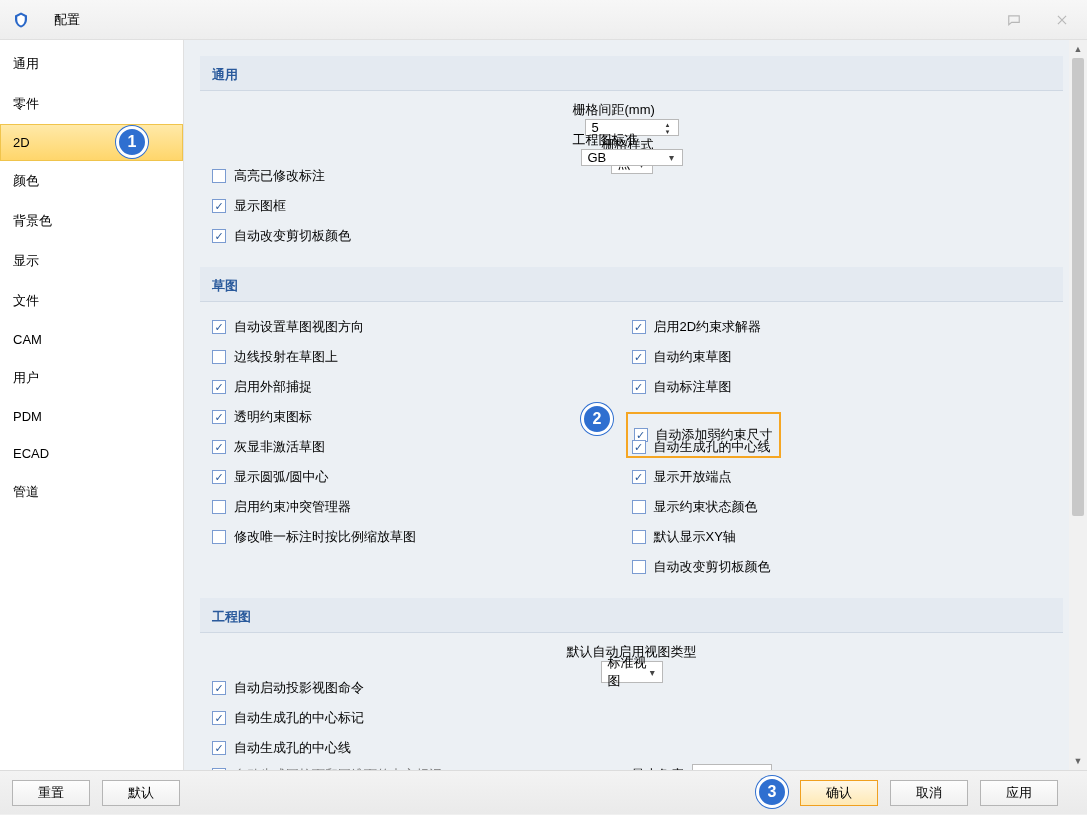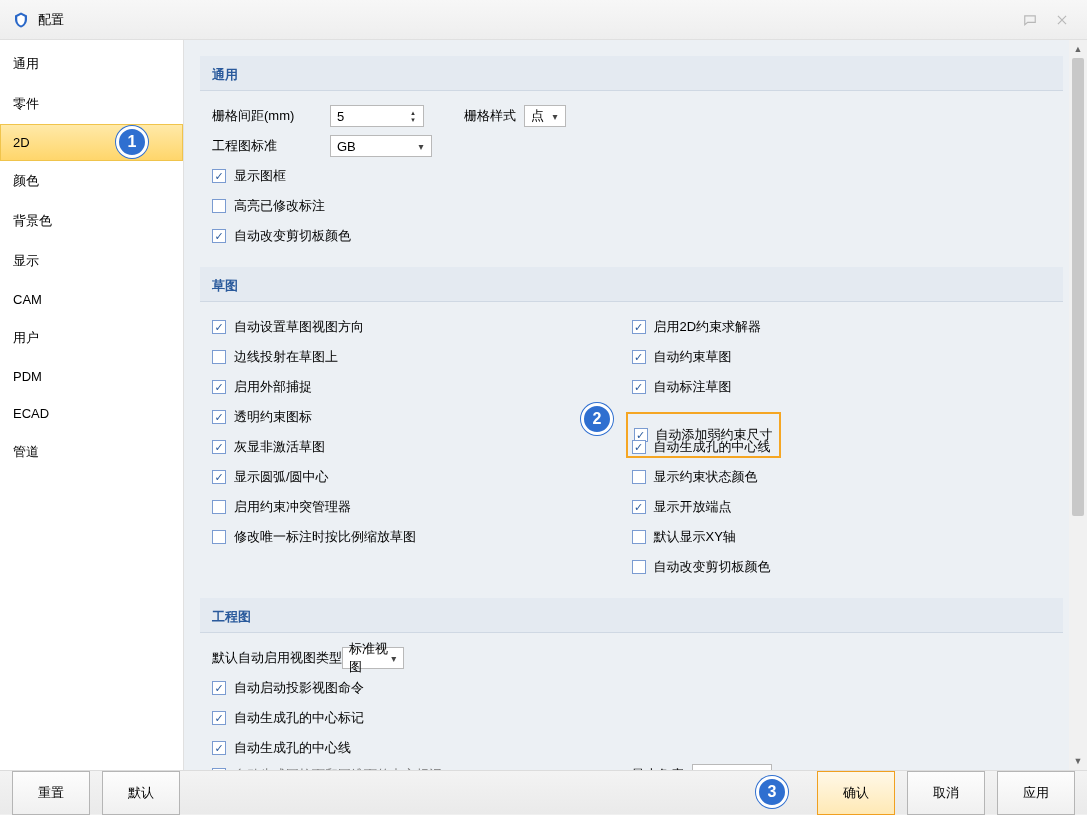--- a/index.html
+++ b/index.html
@@ -13,20 +13,21 @@
     color: #000;
   }
   
   .title-bar {
     height: 40px;
     display: flex;
     align-items: center;
     padding: 0 12px;
     background: linear-gradient(#f7f7f7, #eeeeee);
     border-bottom: 1px solid #e0e0e0;
+    gap: 16px;
   }
   .title-bar .icon {
     width: 18px; height: 18px;
     margin-right: 8px;
     display: inline-flex;
   }
   .title-bar .title-text {
     flex: 1;
   }
   .title-bar .win-btn {
@@ -73,21 +74,21 @@
   .sec-header {
     font-weight: bold;
     color: #2a5a9c;
     padding: 10px 12px 6px;
     border-bottom: 1px solid #cfd8e3;
     background: #e4eaf1;
   }
   .sec-body {
     padding: 10px 12px 16px;
   }
-  .row { display: flex; align-items: center; height: 30px; }
+  .row { display: flex; align-items: center; height: 30px; flex-direction: column; }
   .lbl { width: 118px; }
   .num-input, .text-select {
     height: 22px;
     background: #fff;
     border: 1px solid #b9b9b9;
     display: inline-flex; align-items: center;
     padding: 0 6px;
     justify-content: space-between;
   }
   .num-input { width: 94px; }
@@ -139,21 +140,21 @@
   .vscroll .thumb { position:absolute; left:3px; right:3px; top:0; height:66%; background:#c8c8c8; border-radius:2px;}
   
   .footer {
     height: 44px;
     display: flex; align-items: center;
     padding: 0 12px;
     border-top: 1px solid #dcdcdc;
     background: linear-gradient(#f3f3f3, #eaeaea);
   }
   .btn {
-    min-width: 78px; height: 44px;
+    min-width: 78px; height: 26px;
     background: linear-gradient(#fdfdfd,#f0f0f0);
     border: 1px solid #b5b5b5;
     display: inline-flex; align-items: center; justify-content: center;
     margin-right: 12px;
     font-size: 13px;
     padding: 0 2px;
   }
   .btn.ok { border: 1px solid #f0a020; background: linear-gradient(#fff8e8,#ffe9b5); }
   .footer .spacer { flex: 1; }
   
@@ -193,20 +194,21 @@
 
 <div class="body-area">
 
   <div class="sidebar">
     <div class="sidebar-item"><span>通用</span></div>
     <div class="sidebar-item"><span>零件</span></div>
     <div class="sidebar-item selected"><span>2D</span></div>
     <div class="sidebar-item"><span>颜色</span></div>
     <div class="sidebar-item"><span>背景色</span></div>
     <div class="sidebar-item"><span>显示</span></div>
+    <div class="sidebar-item"><span>文件</span></div>
     <div class="sidebar-item"><span>CAM</span></div>
     <div class="sidebar-item"><span>用户</span></div>
     <div class="sidebar-item"><span>PDM</span></div>
     <div class="sidebar-item"><span>ECAD</span></div>
     <div class="sidebar-item"><span>管道</span></div>
   </div>
 
   <div class="main">
     <div class="scroll-inner">
 
@@ -226,26 +228,26 @@
           </span>
         </div>
         <div class="row">
           <span class="lbl">工程图标准</span>
           <span class="text-select">
             <span>GB</span>
             <span class="caret"></span>
           </span>
         </div>
         <div class="cb-row">
+            <span class="cb"></span>
+            <span>高亮已修改标注</span>
+          </div>
+        <div class="cb-row">
             <span class="cb checked"></span>
             <span>显示图框</span>
-          </div>
-        <div class="cb-row">
-            <span class="cb"></span>
-            <span>高亮已修改标注</span>
           </div>
         <div class="cb-row">
             <span class="cb checked"></span>
             <span>自动改变剪切板颜色</span>
           </div>
       </div>
 
       <div class="sec-header">草图</div>
       <div class="sec-body">
         <div class="two-col">
@@ -300,26 +302,26 @@
                 <span class="highlight-box">
                   <span class="cb checked"></span>
                   <span>自动添加弱约束尺寸</span>
                 </span>
               </div>
             <div class="cb-row">
                 <span class="cb checked"></span>
                 <span>自动生成孔的中心线</span>
               </div>
             <div class="cb-row">
+                <span class="cb checked"></span>
+                <span>显示开放端点</span>
+              </div>
+            <div class="cb-row">
                 <span class="cb"></span>
                 <span>显示约束状态颜色</span>
-              </div>
-            <div class="cb-row">
-                <span class="cb checked"></span>
-                <span>显示开放端点</span>
               </div>
             <div class="cb-row">
                 <span class="cb"></span>
                 <span>默认显示XY轴</span>
               </div>
             <div class="cb-row">
                 <span class="cb"></span>
                 <span>自动改变剪切板颜色</span>
               </div>
           </div>
@@ -381,20 +383,20 @@
   <span class="btn">
       <span>默认</span>
     </span>
   <span class="spacer"></span>
   <span class="btn ok">
       <span>确认</span>
     </span>
   <span class="btn">
       <span>取消</span>
     </span>
-  <span class="btn" style="margin-right:0">
+  <span class="btn" style="margin-right:17px">
       <span>应用</span>
     </span>
 </div>
 
 <div class="badge" style="left:116px; top:126px">1</div>
 <div class="badge" style="left:581px; top:403px">2</div>
 <div class="badge" style="left:756px; top:776px">3</div>
 
 </body></html>

